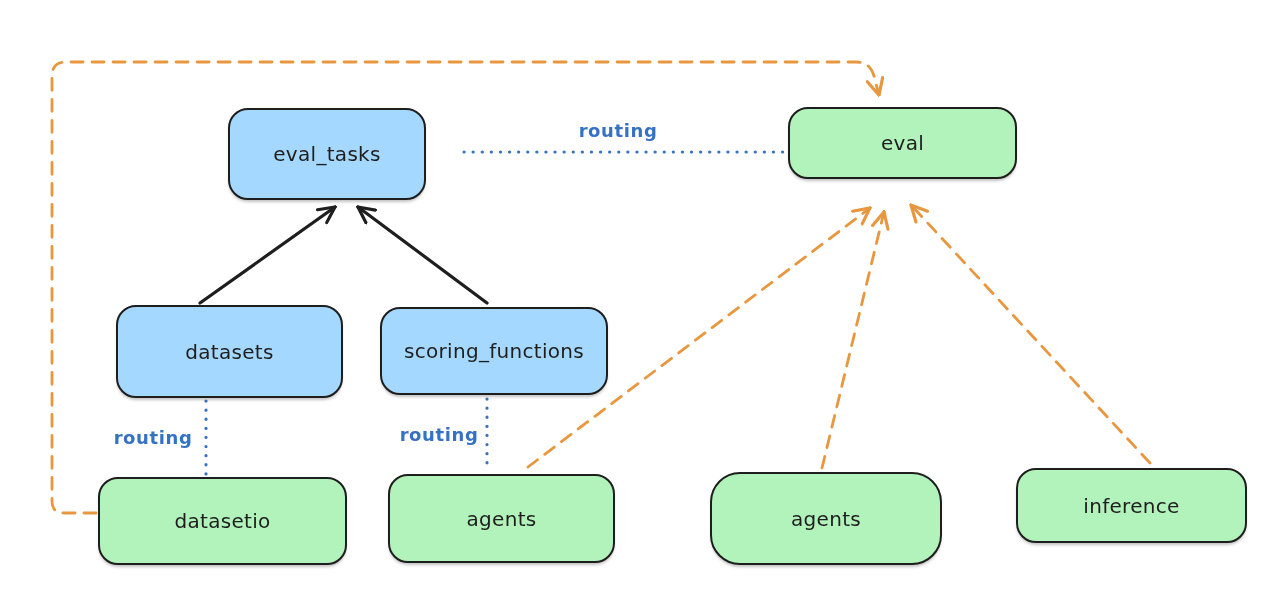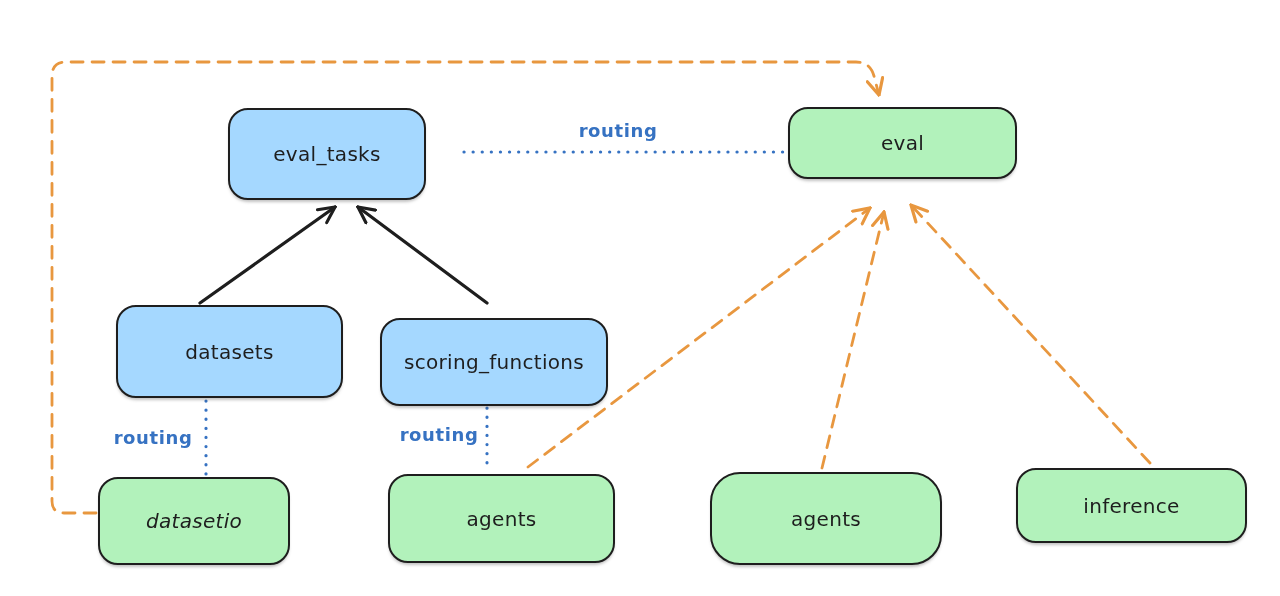--- a/index.html
+++ b/index.html
@@ -83,25 +83,25 @@
   </div>
 
   <div class="node green" style="left:788px;top:107px;width:229px;height:72px;">
     <span>eval</span>
   </div>
 
   <div class="node blue" style="left:101px;top:305px;width:227px;height:93px;margin-left:15px;">
     <span>datasets</span>
   </div>
 
-  <div class="node blue" style="left:380px;top:307px;width:228px;height:88px;margin-top:11px;">
+  <div class="node blue" style="left:380px;top:307px;width:228px;height:88px;">
     <span>scoring_functions</span>
   </div>
 
-  <div class="node green" style="left:98px;top:477px;width:192px;height:88px;font-style:italic;">
+  <div class="node green" style="left:98px;top:477px;width:249px;height:88px;">
     <span>datasetio</span>
   </div>
 
   <div class="node green" style="left:388px;top:474px;width:227px;height:89px;">
     <span>agents</span>
   </div>
 
   <div class="node green" style="left:710px;top:472px;width:232px;height:93px;border-radius:30px;">
     <span>agents</span>
   </div>

